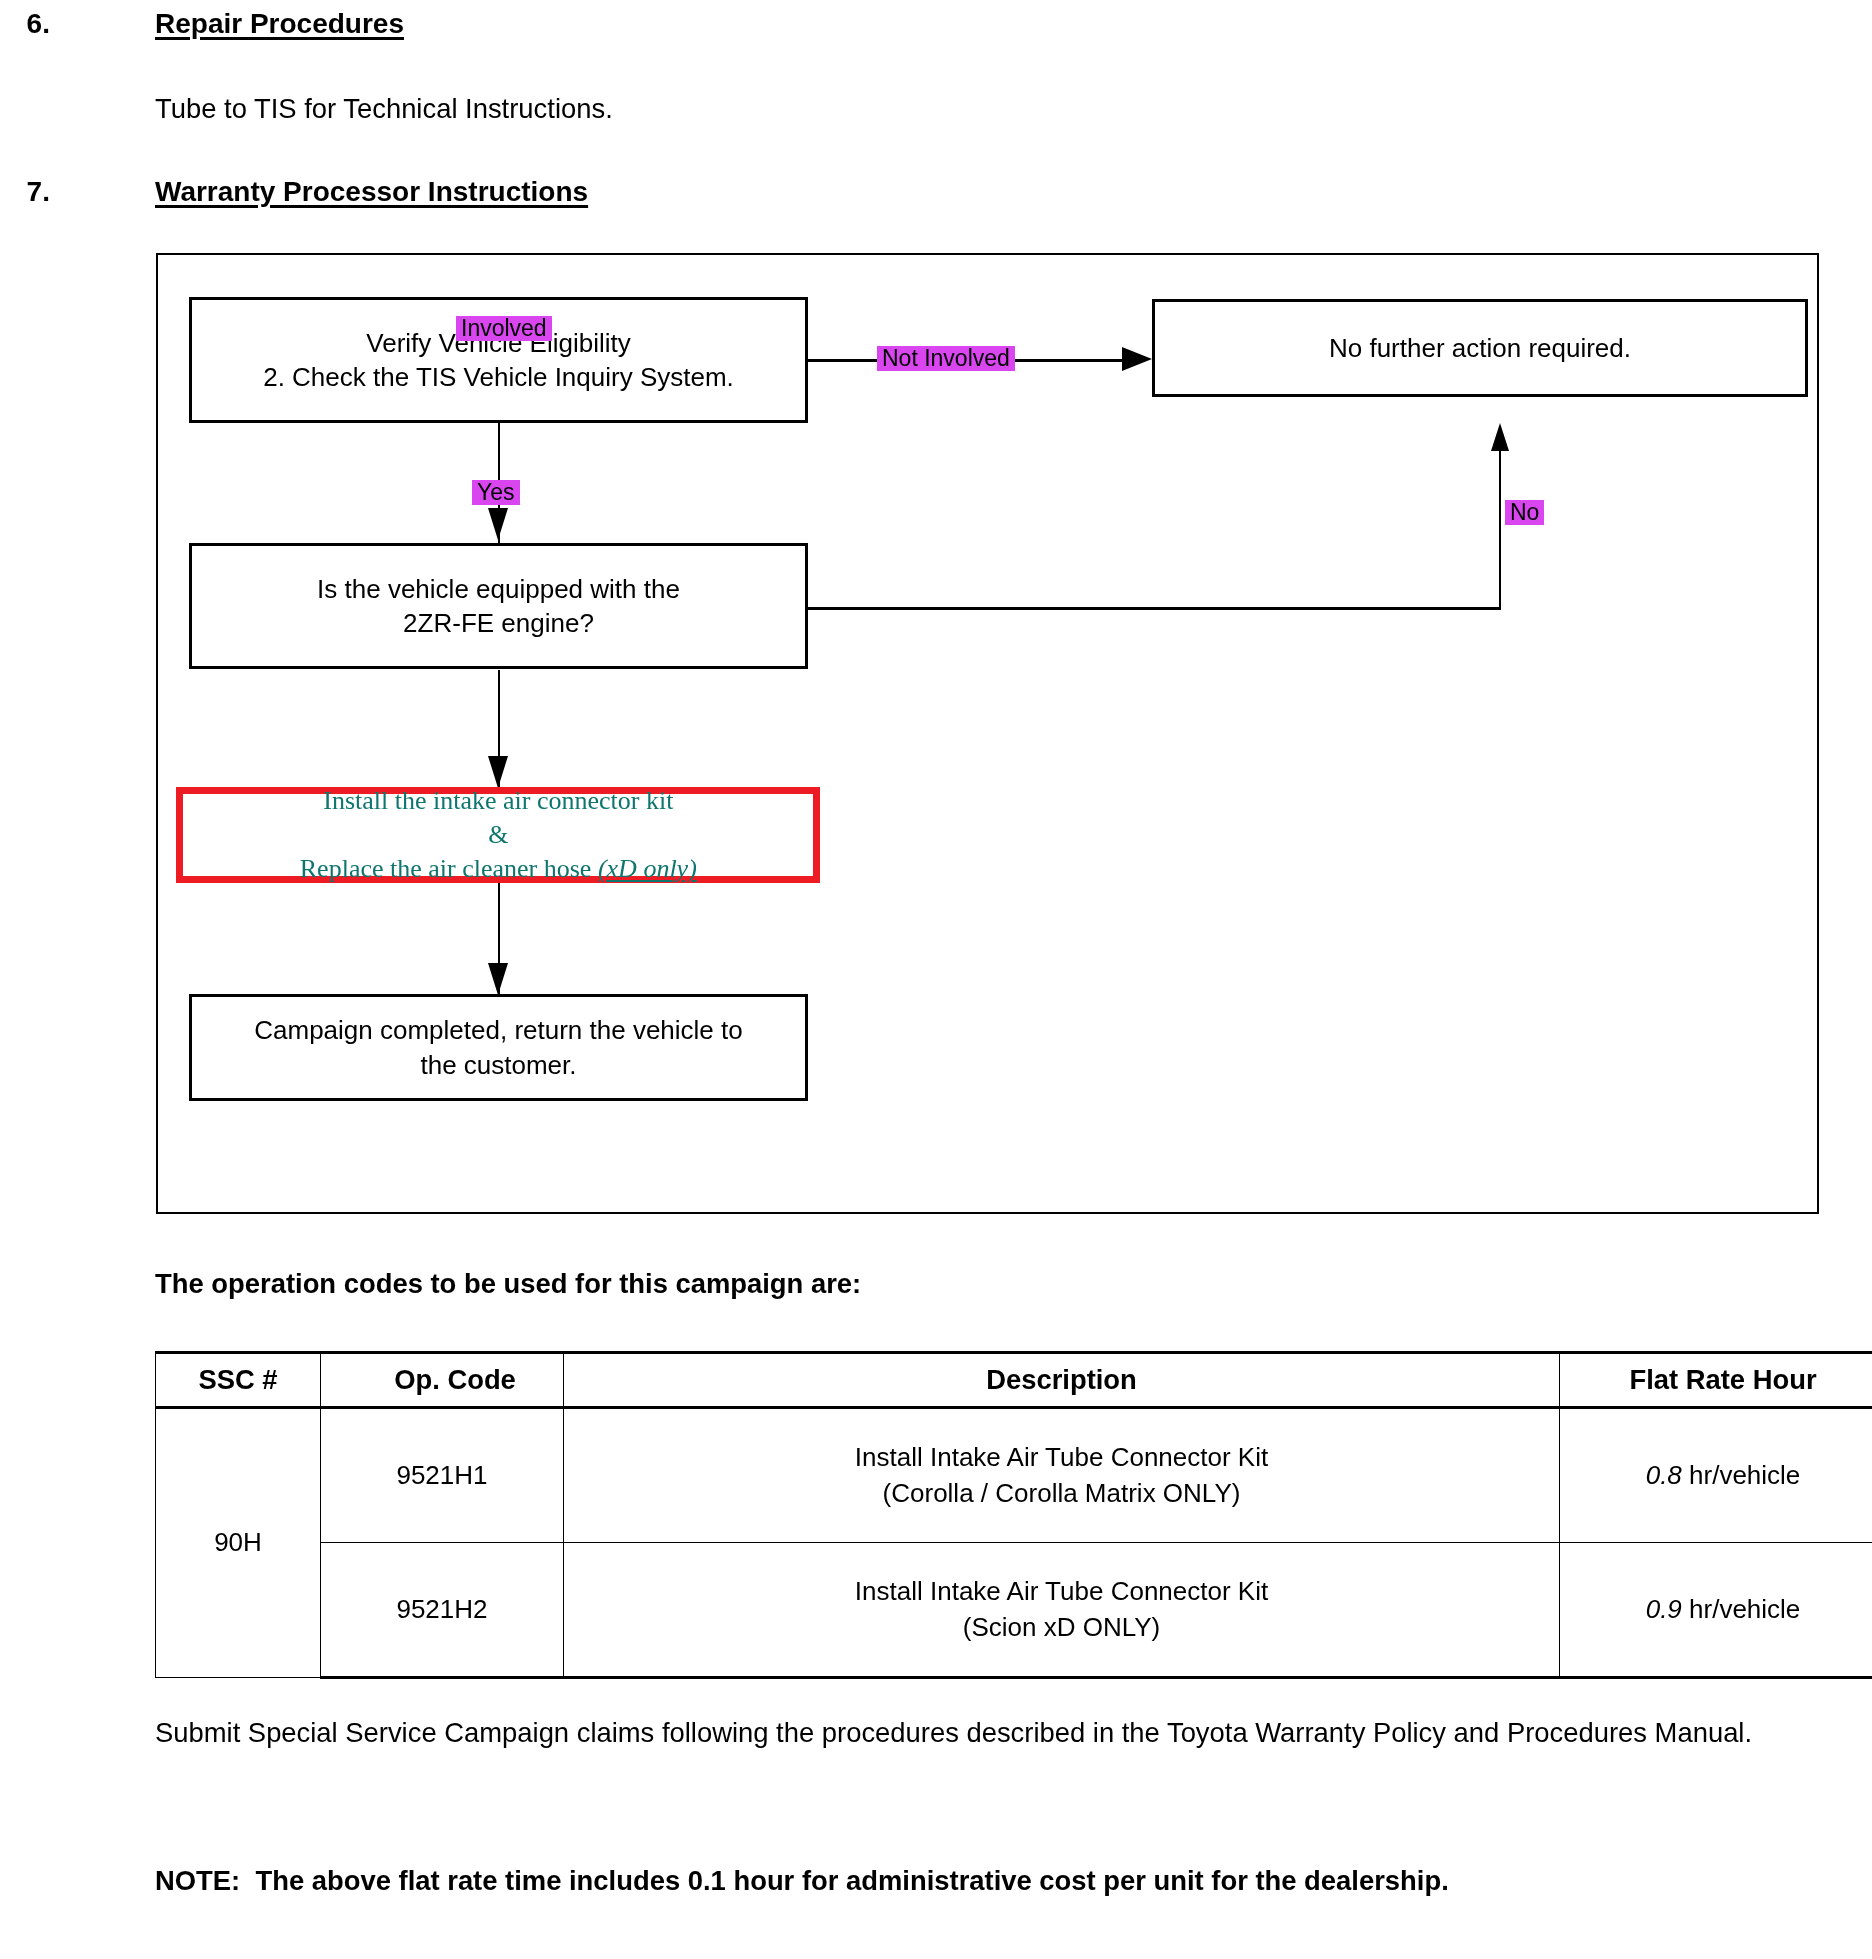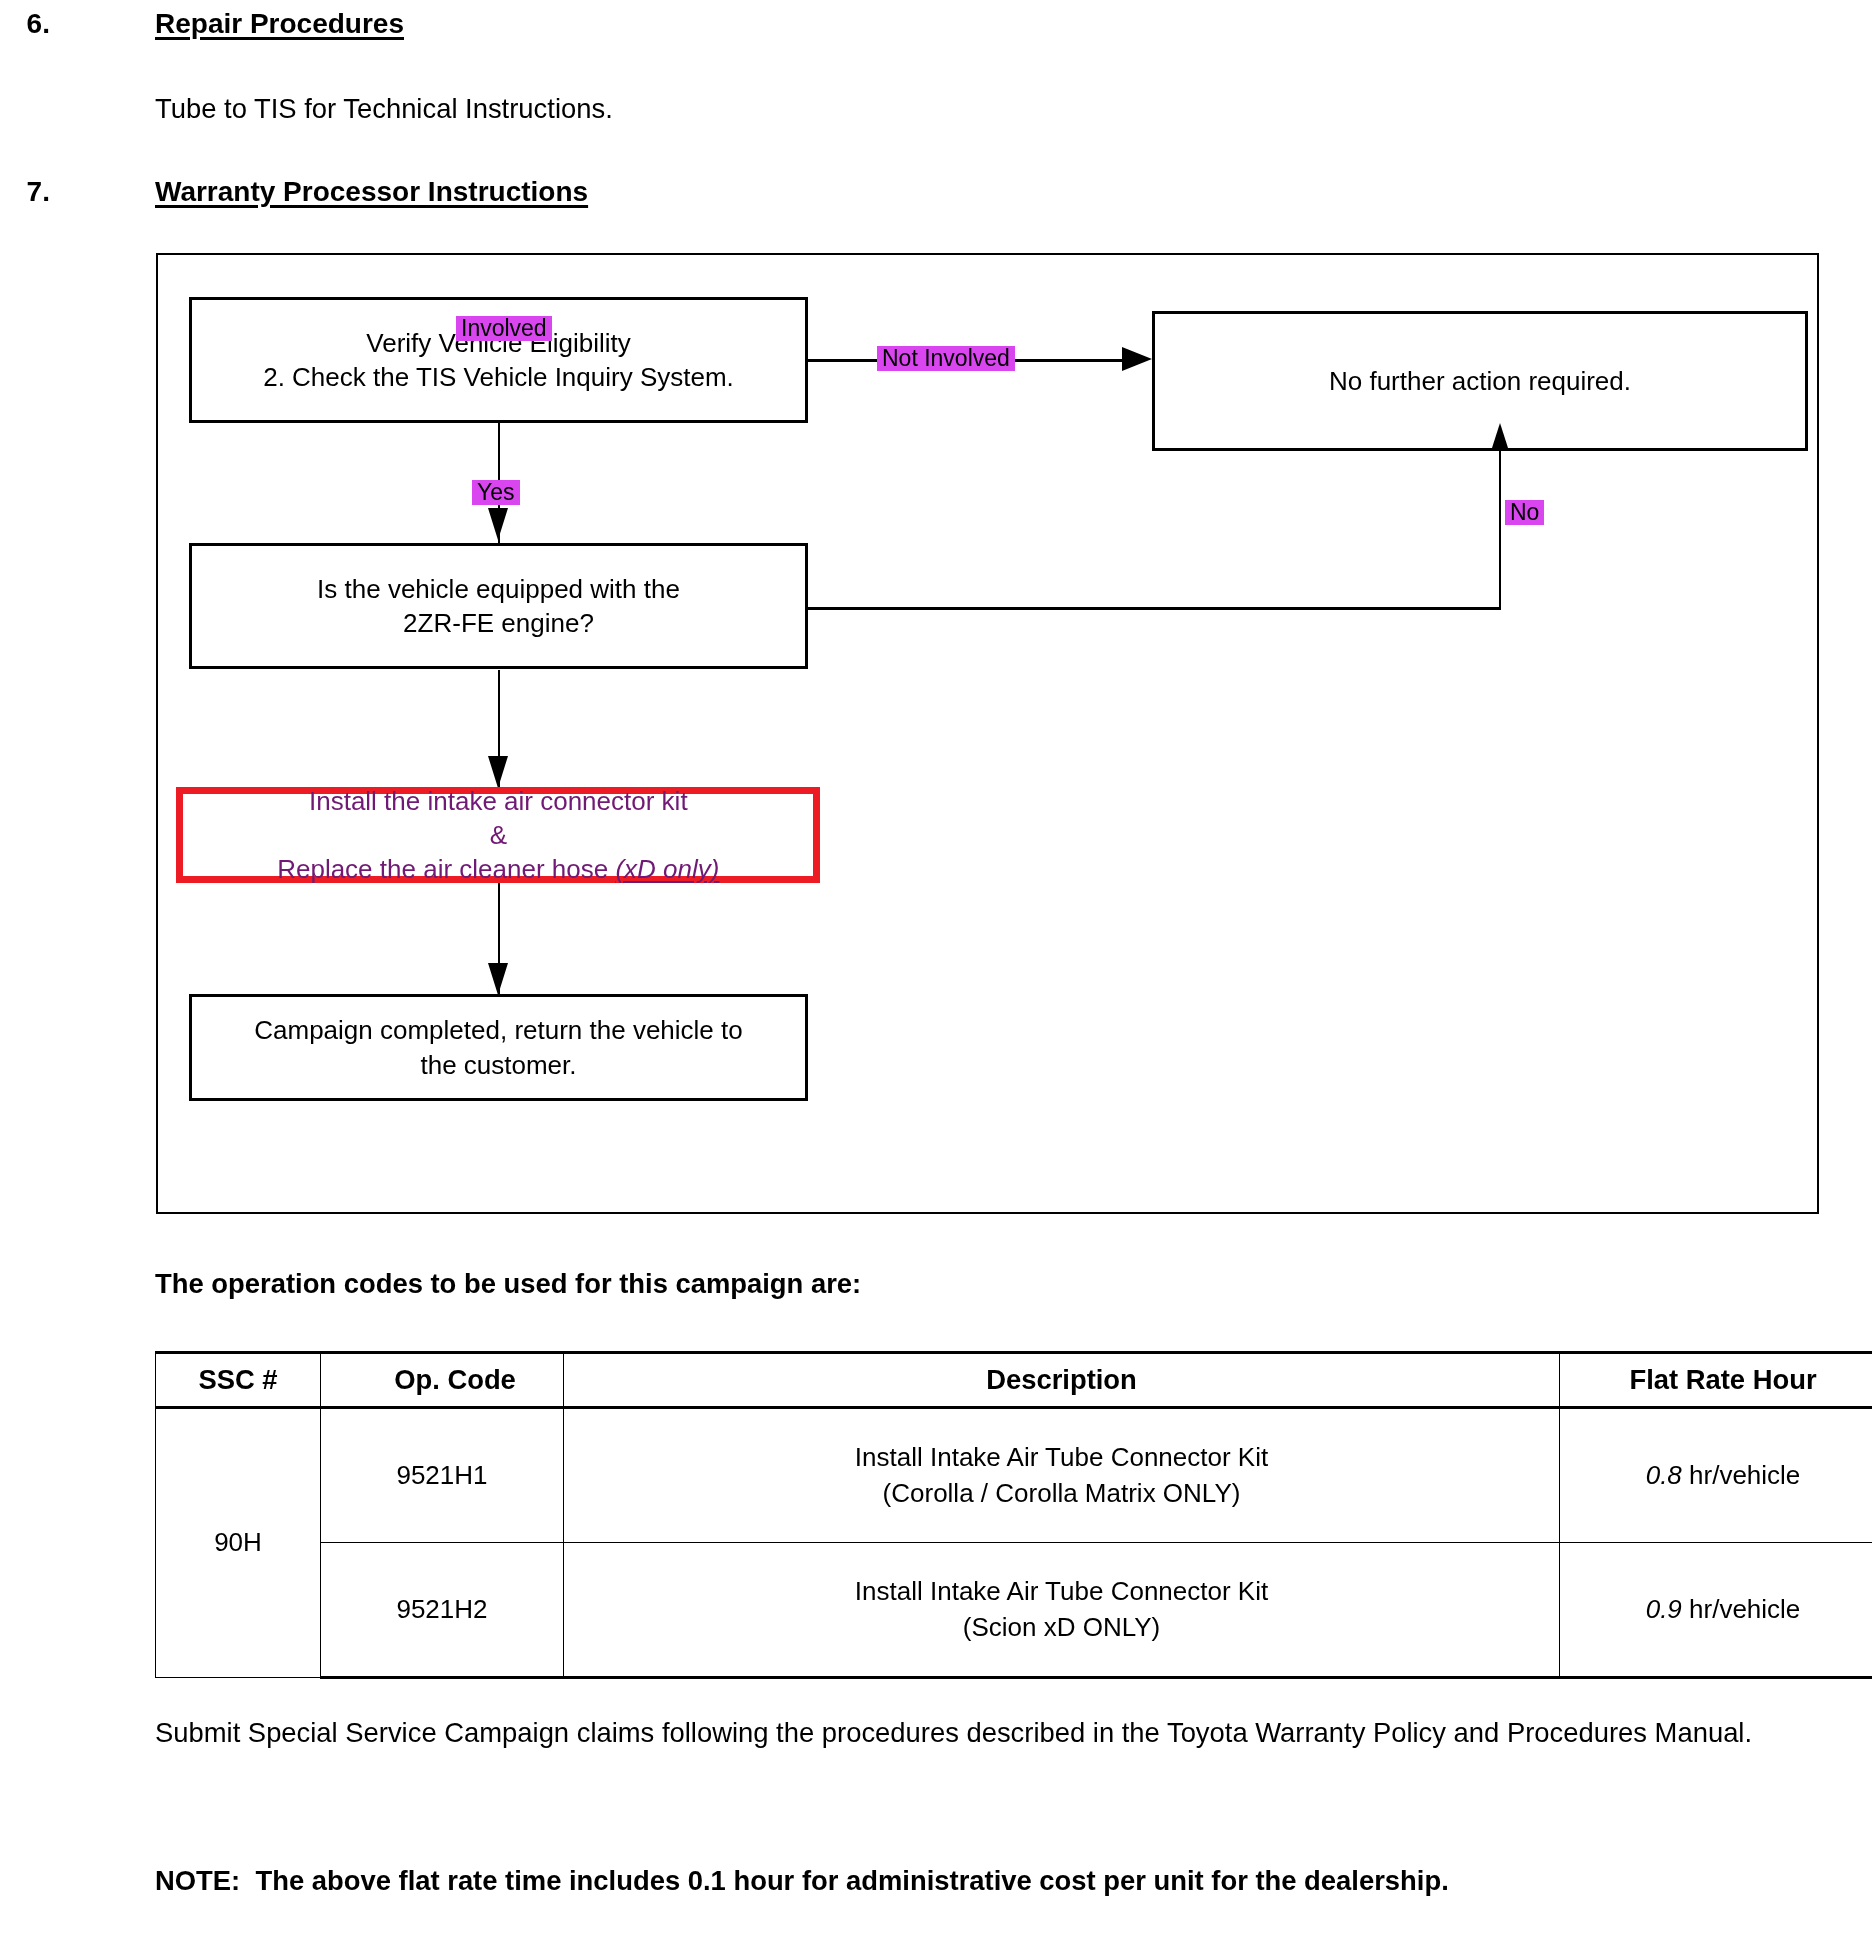--- a/index.html
+++ b/index.html
@@ -55,21 +55,22 @@
     background: #ffffff;
     display: flex;
     align-items: center;
     justify-content: center;
     text-align: center;
     font-size: 26px;
     line-height: 1.32;
   }
   .fbox.red {
     border: 7.5px solid #ED1C24;
-    color: #701a75;
+    color: #0f766e;
+    font-family: Liberation Serif, serif;
   }
   .fbox .lines { width: 100%; padding: 0 6.6px; box-sizing: border-box;}
   .xd-only {
     font-style: italic;
     text-decoration: underline;
     text-underline-offset: 3.3px;
     text-decoration-thickness: 1.7px;
   }
 
   
@@ -190,21 +191,21 @@
 
 <div id="flowchart">
 
   <div class="fbox" style="left:31px; top:42px; width:619px; height:126px;">
     <div class="lines">
       <div>Verify Vehicle Eligibility</div>
       <div>2. Check the TIS Vehicle Inquiry System.</div>
     </div>
   </div>
 
-  <div class="fbox" style="left:994px; top:56px; width:656px; height:140px;">
+  <div class="fbox" style="left:994px; top:44px; width:656px; height:98px;">
     <div class="lines">
       <div>No further action required.</div>
     </div>
   </div>
 
   <div class="hline thick" style="left:650px; top:104px; width:316px;"></div>
   <div class="arrow-right" style="left:964px; top:92px;"></div>
   <div class="edge-label" style="left:719px; top:91px;">Not Involved</div>
 
   <div class="vline" style="left:340px; top:168px; height:120px;"></div>

